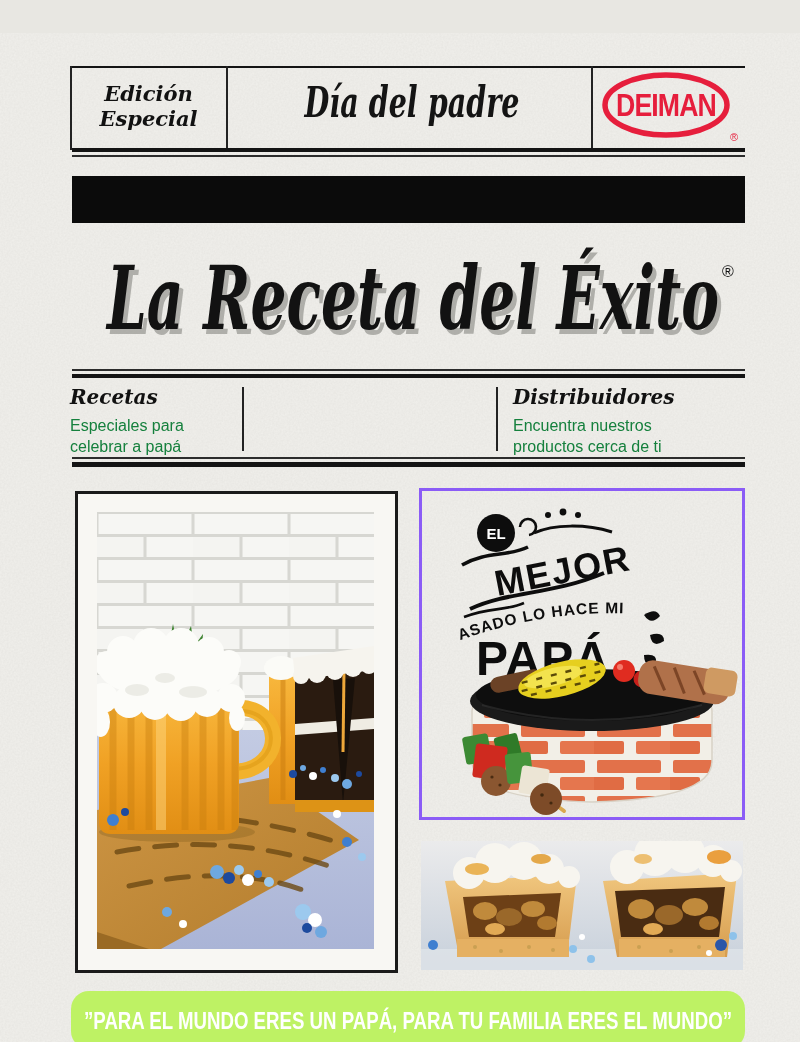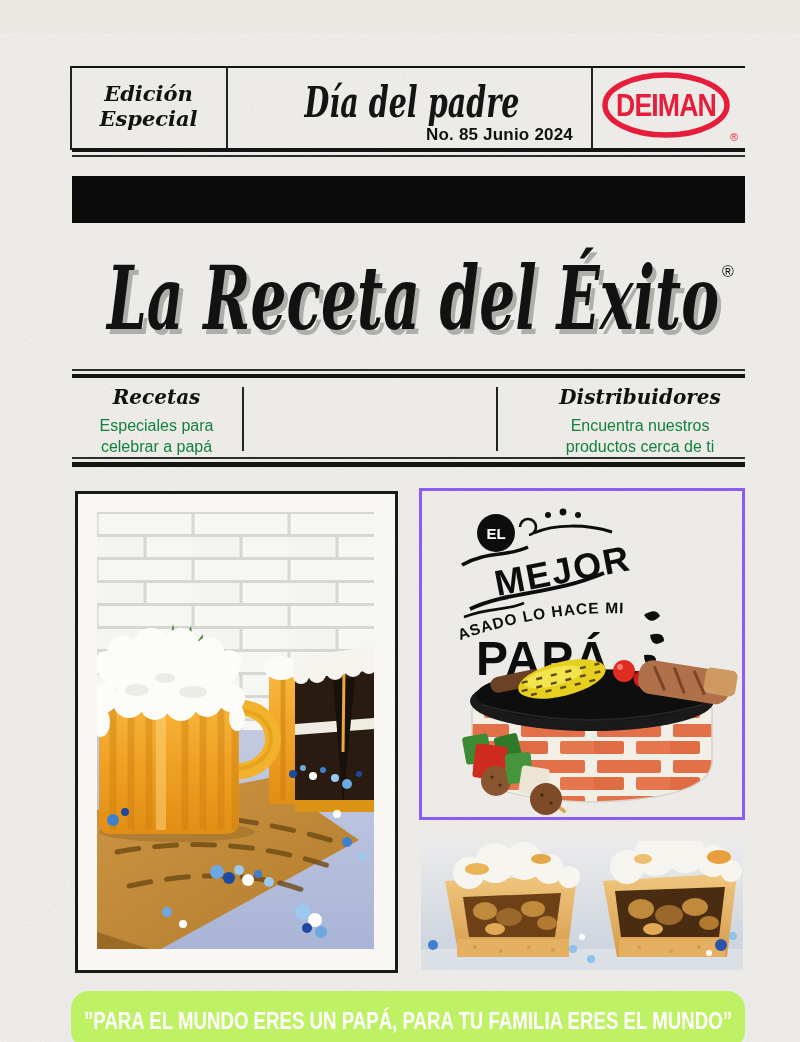--- a/index.html
+++ b/index.html
@@ -9,21 +9,21 @@
   .abs{position:absolute;z-index:2;}
   .rule{background:#141414;}
   .script{font-family:"DejaVu Serif",serif;font-style:italic;font-weight:bold;}
   
   .edition{left:70px;top:48px;width:157px;text-align:center;font-size:21px;line-height:25px;}
   .vline{width:2px;background:#222;}
   .issue{top:92px;font-size:17px;font-weight:bold;letter-spacing:.2px;}
   
   .blackbar{left:72px;top:143px;width:673px;height:47px;background:#0b0b0b;}
   
-  .navcol{top:352px;text-align:center;}
+  .navcol{top:352px;}
   .navcol .h{font-size:20px;margin-bottom:6px;}
   .navcol .t{font-size:16px;line-height:21px;color:#15803d;}
   
   .panelL{left:75px;top:458px;width:317px;height:476px;border:3px solid #1a1a1a;background:#f8f7f3;}
   .panelR{left:419px;top:455px;width:320px;height:326px;border:3px solid #8b5cf6;}
   .photoL{position:absolute;left:19px;top:18px;}
   .lettering{position:absolute;left:26px;top:12px;}
   .grillcake{position:absolute;left:20px;top:158px;}
   .tartphoto{left:421px;top:808px;}
   .quotebar{left:71px;top:958px;width:674px;height:58px;background:#bef264;border-radius:18px;}
@@ -47,21 +47,20 @@
   <div class="abs vline" style="left:591px;top:33px;height:84px;"></div>
 
   <div class="abs script edition">
     <div>Edición</div>
     <div>Especial</div>
   </div>
 
   <svg class="abs" style="left:227px;top:40px;" width="365" height="58">
     <text x="185" y="44" text-anchor="middle" textLength="215" lengthAdjust="spacingAndGlyphs" font-family="DejaVu Serif" font-style="italic" font-weight="bold" font-size="42" fill="#141414">Día del padre</text>
   </svg>
-  <div class="abs issue" style="left:346px;top:92px;width:227px;text-align:right;">No. 85 Junio 2024</div>
 
   <svg class="abs" style="left:600px;top:39px;" width="145" height="72">
     <ellipse cx="66" cy="33" rx="61" ry="30" fill="none" stroke="#e61e3c" stroke-width="5.5"></ellipse>
     <text x="66" y="44" text-anchor="middle" textLength="100" lengthAdjust="spacingAndGlyphs" font-family="Liberation Sans" font-weight="900" font-size="31" fill="#e61e3c" letter-spacing="-1">DEIMAN</text>
     <text x="130" y="69" font-size="11" fill="#e61e3c">®</text>
   </svg>
 
   <div class="abs rule" style="left:72px;top:115px;width:673px;height:4px;"></div>
   <div class="abs" style="left:72px;top:122px;width:673px;height:2px;background:#2c2c2c;"></div>
 
@@ -72,21 +71,21 @@
     <text x="650" y="52" font-size="16" fill="#121212">®</text>
   </svg>
   <div class="abs" style="left:72px;top:336px;width:673px;height:2px;background:#2c2c2c;"></div>
   <div class="abs rule" style="left:72px;top:341px;width:673px;height:4px;"></div>
 
   <div class="abs navcol" style="left:70px;width:173px;">
     <div class="script h">Recetas</div>
     <div class="t">Especiales para</div>
     <div class="t">celebrar a papá</div>
   </div>
-  <div class="abs navcol" style="left:516px;width:248px;">
+  <div class="abs navcol" style="left:497px;width:248px;padding-left:16px;">
     <div class="script h">Distribuidores</div>
     <div class="t">Encuentra nuestros</div>
     <div class="t">productos cerca de ti</div>
   </div>
   <div class="abs vline" style="left:242px;top:354px;height:64px;"></div>
   <div class="abs vline" style="left:496px;top:354px;height:64px;"></div>
   <div class="abs" style="left:72px;top:424px;width:673px;height:2px;background:#2c2c2c;"></div>
   <div class="abs rule" style="left:72px;top:429px;width:673px;height:5px;"></div>
 
   <div class="abs panelL">

